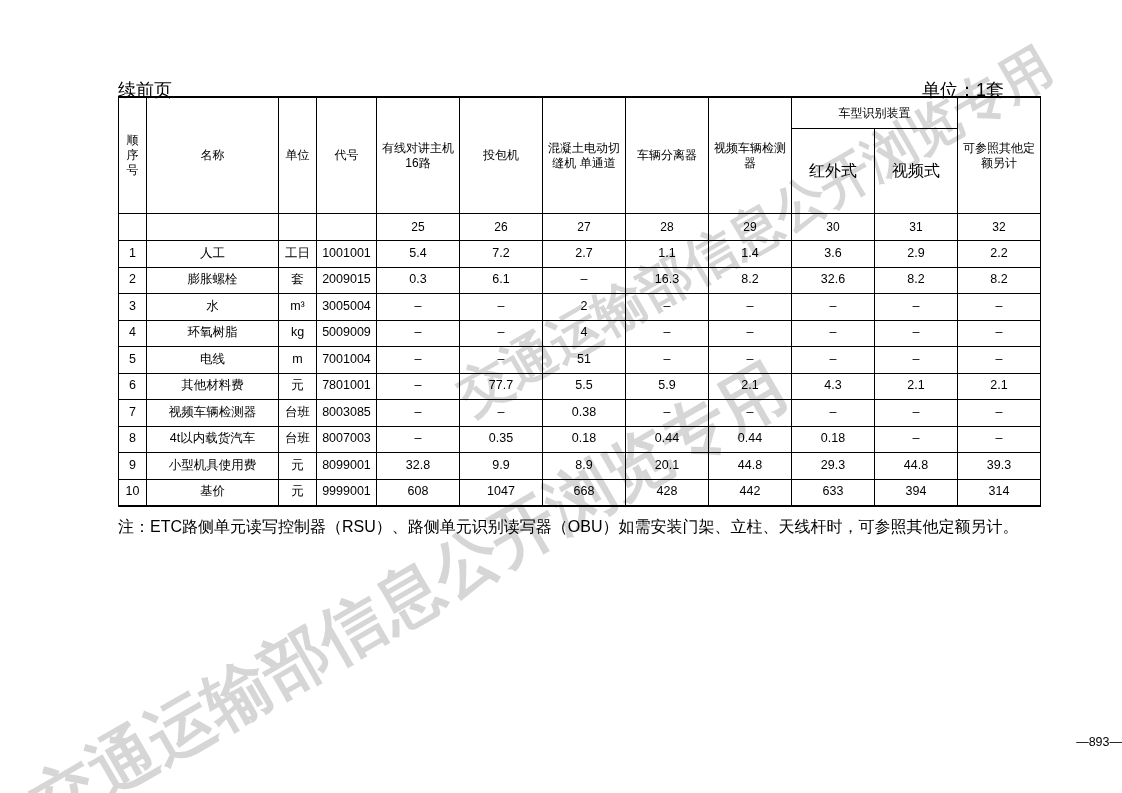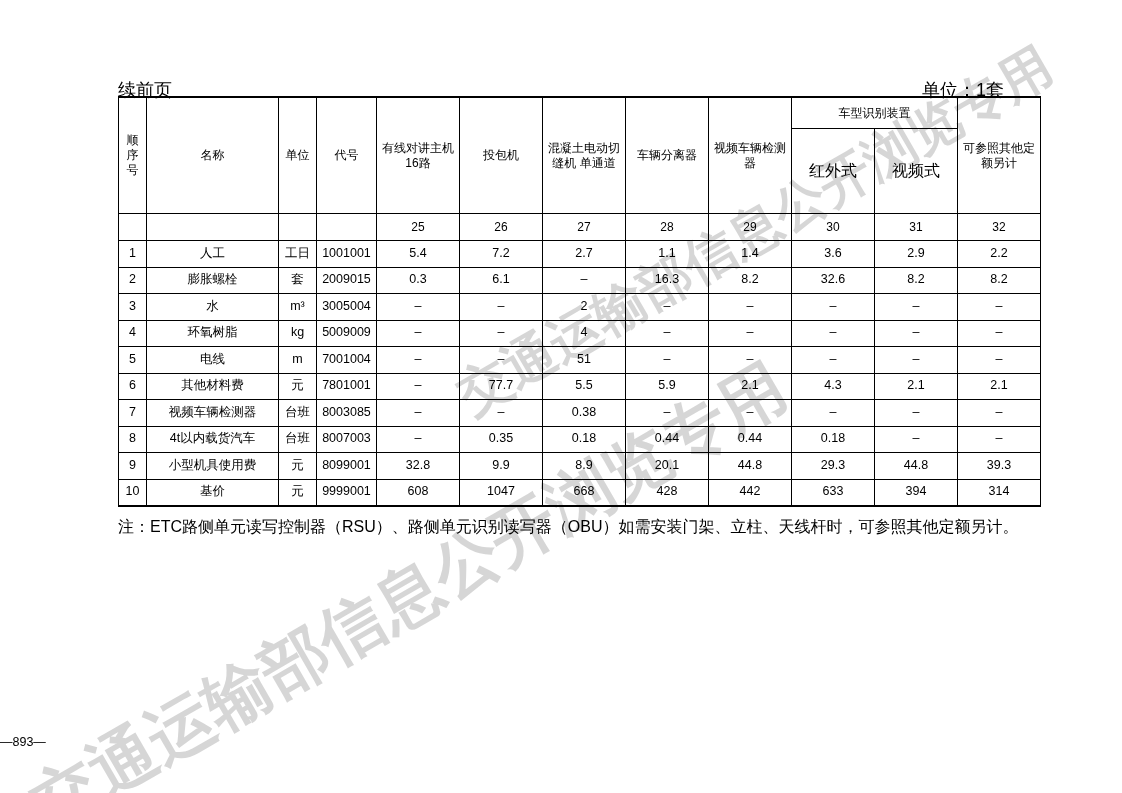--- a/index.html
+++ b/index.html
@@ -111,21 +111,21 @@
     left: 118px;
     top: 540px;
     font-size: 16px;
     font-family: Liberation Sans, sans-serif;
   }
   .pagenum {
     position: absolute;
     left: 0;
     top: 872px;
     width: 1122px;
-    text-align: left;
+    text-align: right;
     font-size: 12.5px;
     font-family: "Liberation Sans","DejaVu Sans",sans-serif;
   }
   .two-line { line-height: 1.25; }
 </style>
 </head>
 <body>
 
 <div class="page">
 

